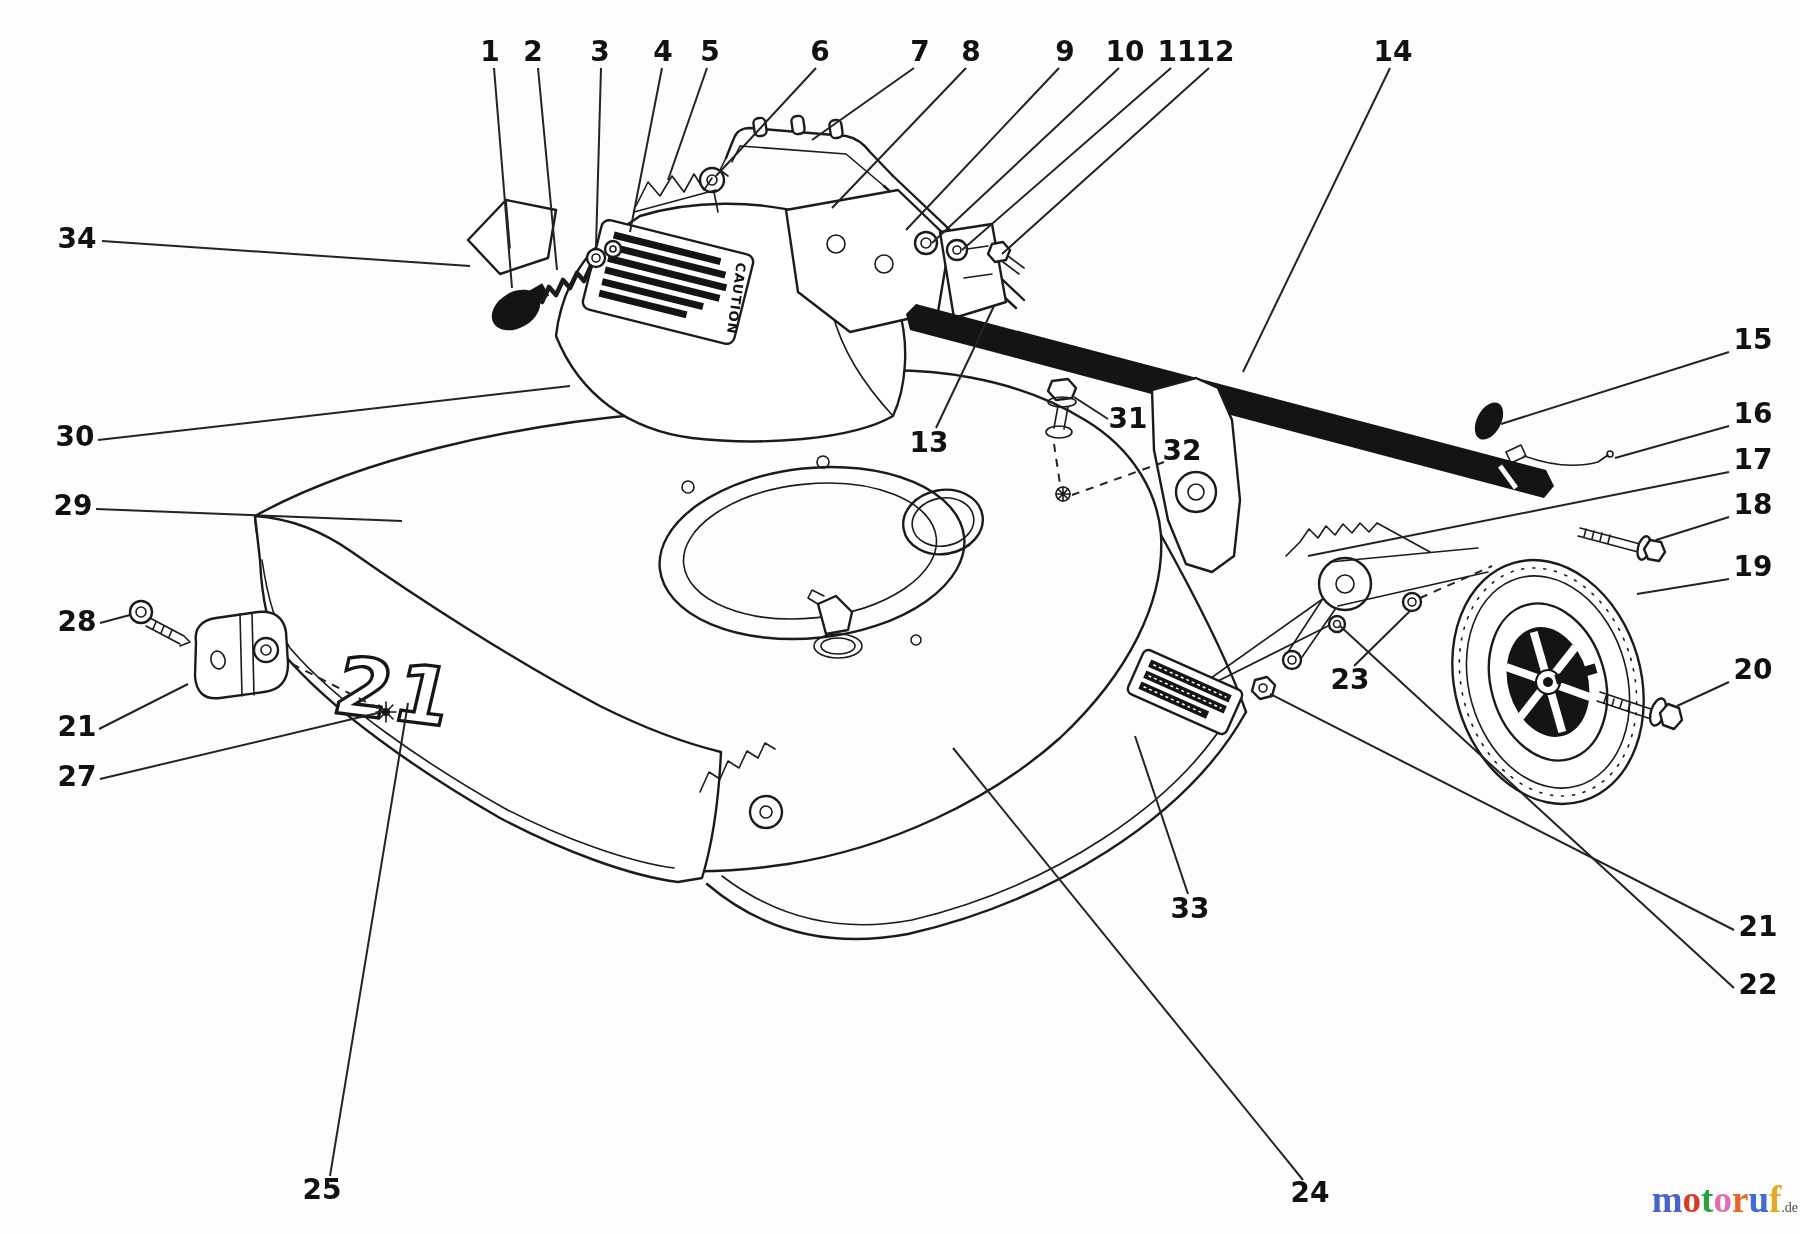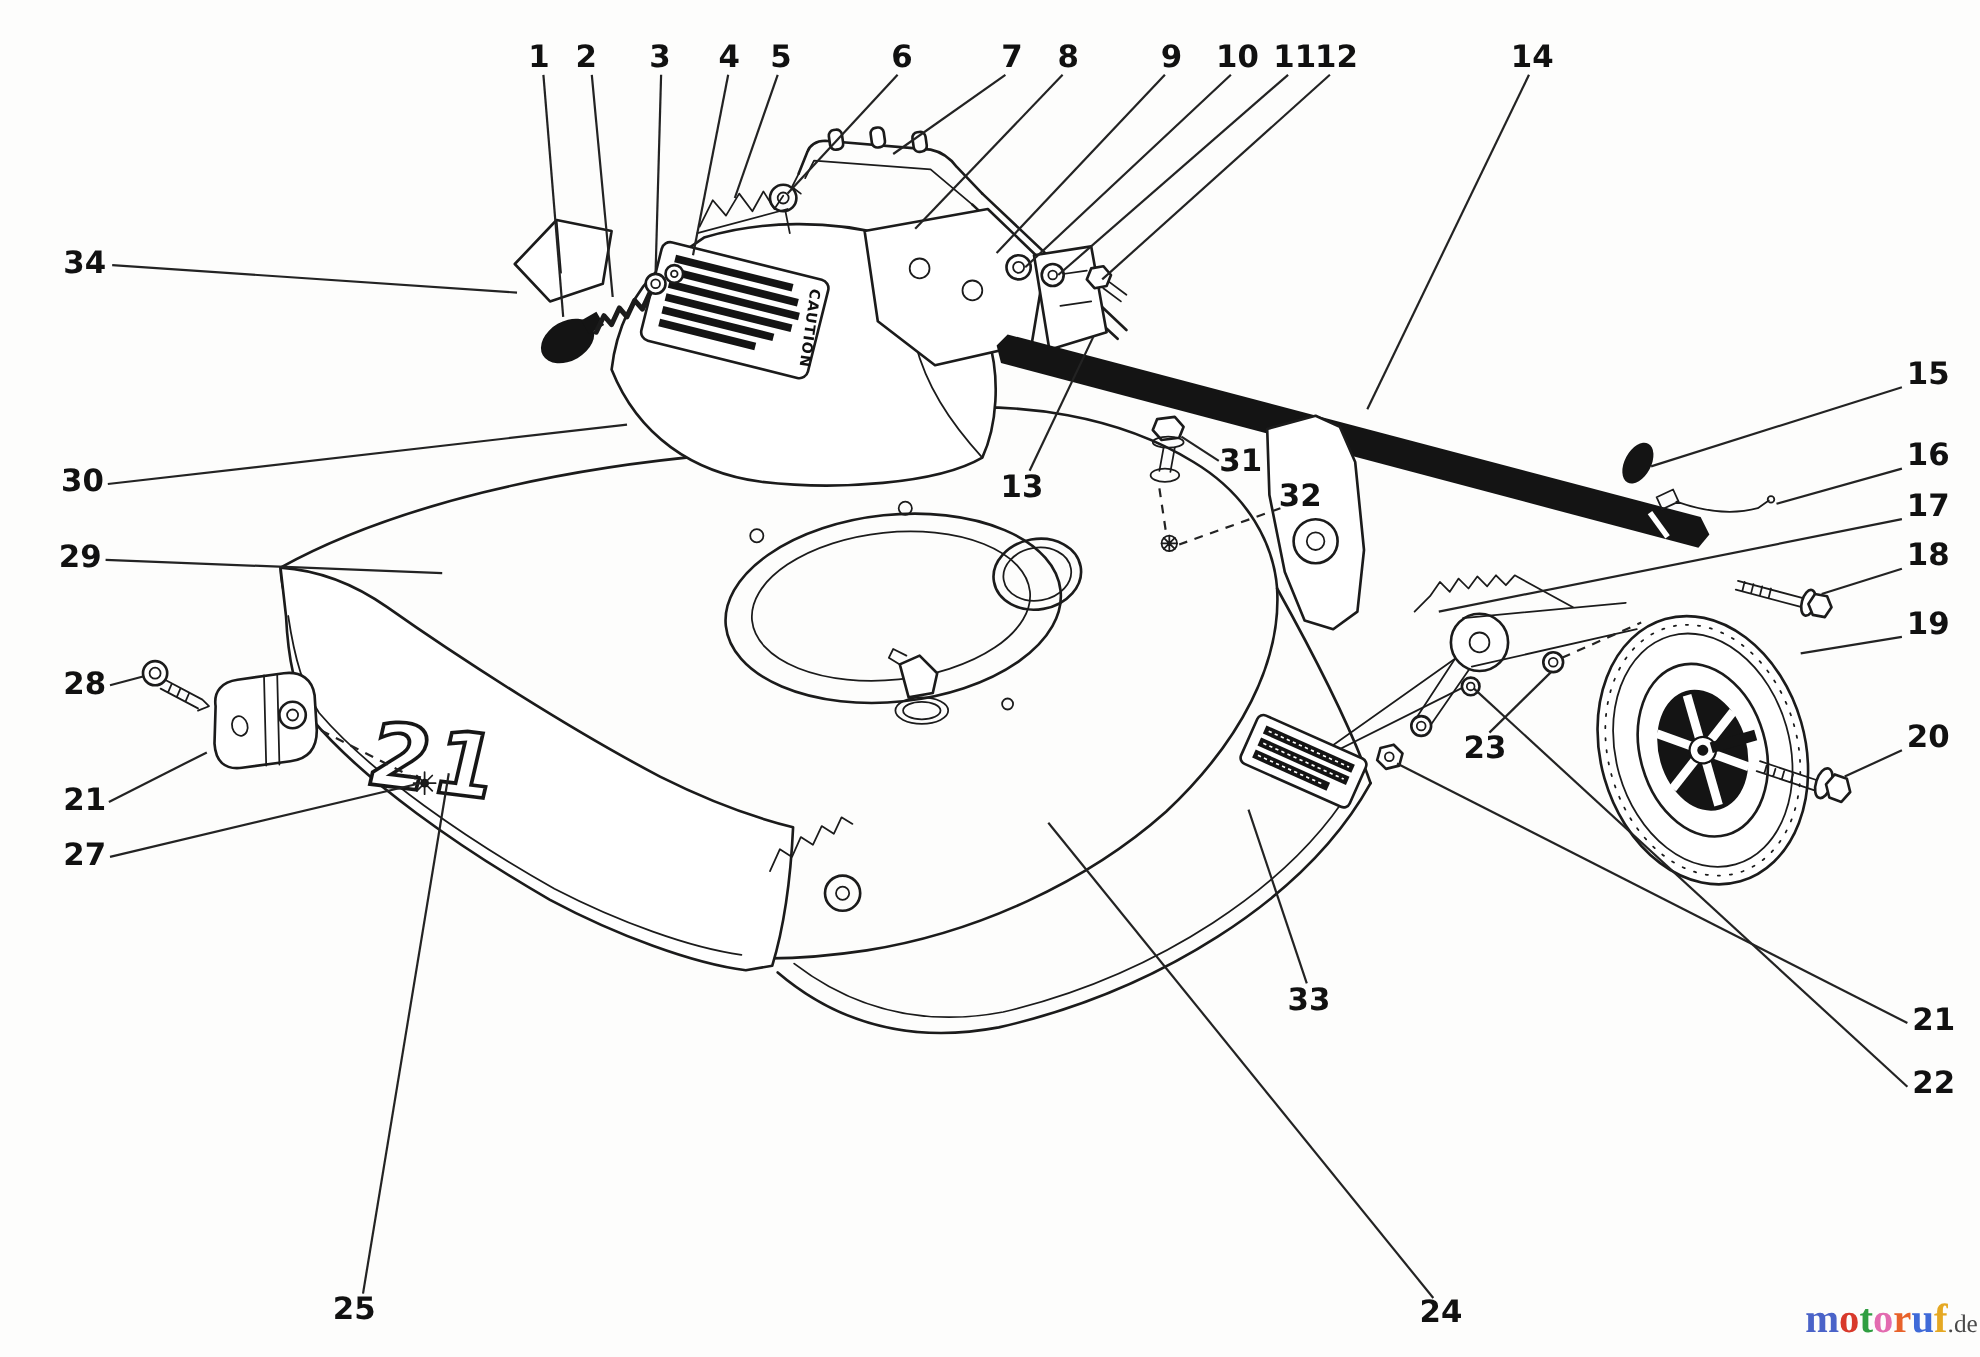--- a/index.html
+++ b/index.html
@@ -11,21 +11,21 @@
   .thin{stroke-width:1.6;}
   .blk{fill:#141414;stroke:none;}
   .ld{stroke:#232323;stroke-width:2;fill:none;}
   .dash{stroke-dasharray:8 7;}
   text.co{font:800 28px "DejaVu Sans",sans-serif;fill:#111;text-anchor:middle;}
   .deckno{font:700 80px "DejaVu Sans",sans-serif;letter-spacing:4px;
           fill:#ffffff;stroke:#161616;stroke-width:3.4;}
   .cau{font:700 13px "DejaVu Sans",sans-serif;fill:#101010;letter-spacing:1px;}
   #logo{position:absolute;left:1628px;top:1180px;width:170px;text-align:right;
         font-family:"Liberation Serif",serif;font-weight:700;font-size:37px;line-height:40px;}
-  #logo .de{font-size:23px;color:#4a4a4a;font-weight:400;font-family:Liberation Serif, serif;}
+  #logo .de{font-size:14px;color:#4a4a4a;font-weight:400;font-family:Liberation Serif, serif;}
 </style>
 </head>
 <body>
 
 <div class="stage">
 <svg id="diagram" width="1800" height="1234" viewBox="0 0 1800 1234">
 
   <g>
     <path class="s" d="M 255,516 C 360,458 510,426 645,414 C 700,402 760,384 830,374
          C 930,362 1020,380 1085,420 C 1135,450 1158,495 1161,535

